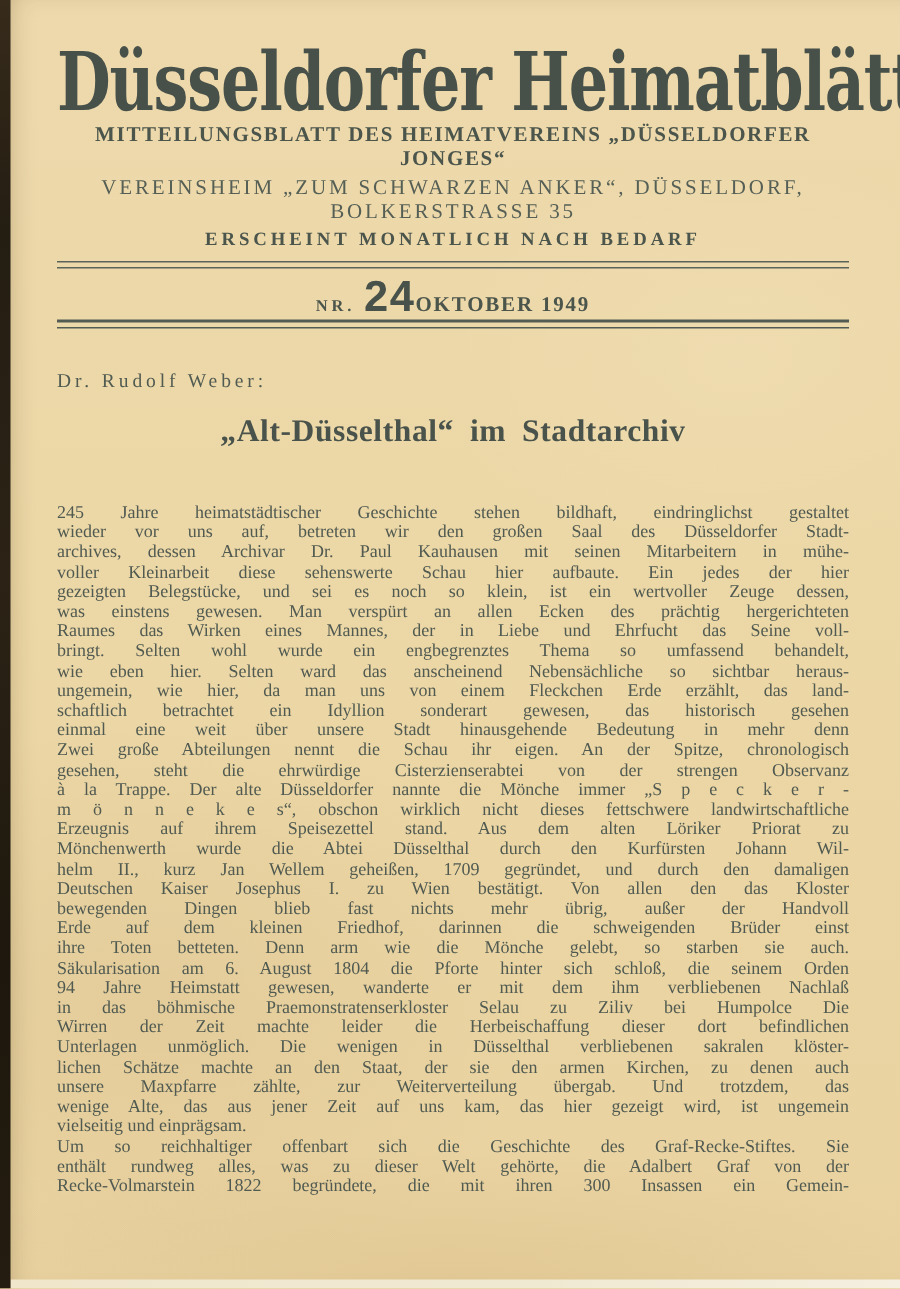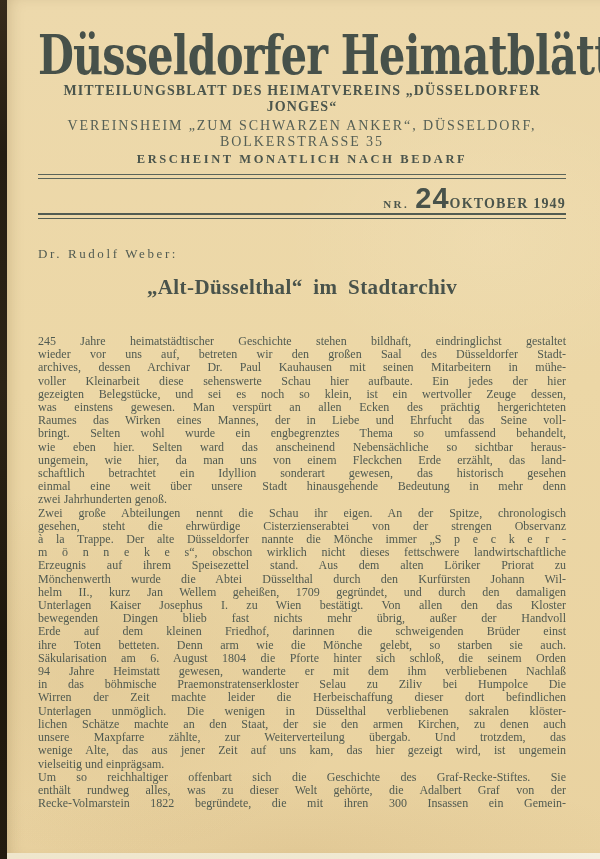--- a/index.html
+++ b/index.html
@@ -43,21 +43,21 @@
     margin-top:3px;text-align:center;
     font-size:14px;letter-spacing:1.9px;color:#555f55;
   }
   .sub3{
     margin-top:2px;text-align:center;font-weight:bold;
     font-size:12.5px;letter-spacing:2.6px;color:#4b554c;
   }
   .rule-a{margin-top:7px;height:3px;border-top:1px solid #5a645a;border-bottom:1px solid #5a645a;}
   .rule-b{margin-top:5px;height:3px;border-top:2px solid #525c52;border-bottom:1px solid #525c52;}
   .issue-row{
-    display:flex;align-items:baseline;justify-content:flex-end;
+    display:flex;align-items:baseline;justify-content:center;
     margin-top:3px;height:26px;
   }
   .issue-left{display:flex;align-items:baseline;}
   .issue-label{
     font-weight:bold;font-size:11px;letter-spacing:2.5px;color:#4b554c;
   }
   .issue-number{
     font-family:"Liberation Sans", sans-serif;font-weight:bold;
     font-size:29px;margin-left:6px;color:#48524a;letter-spacing:1px;
   }
@@ -114,31 +114,30 @@
           <div class="line">archives, dessen Archivar Dr. Paul Kauhausen mit seinen Mitarbeitern in mühe-</div>
           <div class="line">voller Kleinarbeit diese sehenswerte Schau hier aufbaute. Ein jedes der hier</div>
           <div class="line">gezeigten Belegstücke, und sei es noch so klein, ist ein wertvoller Zeuge dessen,</div>
           <div class="line">was einstens gewesen. Man verspürt an allen Ecken des prächtig hergerichteten</div>
           <div class="line">Raumes das Wirken eines Mannes, der in Liebe und Ehrfucht das Seine voll-</div>
           <div class="line">bringt. Selten wohl wurde ein engbegrenztes Thema so umfassend behandelt,</div>
           <div class="line">wie eben hier. Selten ward das anscheinend Nebensächliche so sichtbar heraus-</div>
           <div class="line">ungemein, wie hier, da man uns von einem Fleckchen Erde erzählt, das land-</div>
           <div class="line">schaftlich betrachtet ein Idyllion sonderart gewesen, das historisch gesehen</div>
           <div class="line">einmal eine weit über unsere Stadt hinausgehende Bedeutung in mehr denn</div>
-          <div class="line flush">zwei Jahrhunderten genoß.</div>
         </div>
         <div class="para">
           <div class="line">Zwei große Abteilungen nennt die Schau ihr eigen. An der Spitze, chronologisch</div>
           <div class="line">gesehen, steht die ehrwürdige Cisterzienserabtei von der strengen Observanz</div>
           <div class="line">à la Trappe. Der alte Düsseldorfer nannte die Mönche immer „S p e c k e r -</div>
           <div class="line">m ö n n e k e s“, obschon wirklich nicht dieses fettschwere landwirtschaftliche</div>
           <div class="line">Erzeugnis auf ihrem Speisezettel stand. Aus dem alten Löriker Priorat zu</div>
           <div class="line">Mönchenwerth wurde die Abtei Düsselthal durch den Kurfürsten Johann Wil-</div>
           <div class="line">helm II., kurz Jan Wellem geheißen, 1709 gegründet, und durch den damaligen</div>
-          <div class="line">Unterlagen Kaiser Josephus I. zu Wien bestätigt. Von allen den das Kloster</div>
+          <div class="line">Deutschen Kaiser Josephus I. zu Wien bestätigt. Von allen den das Kloster</div>
           <div class="line">bewegenden Dingen blieb fast nichts mehr übrig, außer der Handvoll</div>
           <div class="line">Erde auf dem kleinen Friedhof, darinnen die schweigenden Brüder einst</div>
           <div class="line">ihre Toten betteten. Denn arm wie die Mönche gelebt, so starben sie auch.</div>
           <div class="line">Säkularisation am 6. August 1804 die Pforte hinter sich schloß, die seinem Orden</div>
           <div class="line">94 Jahre Heimstatt gewesen, wanderte er mit dem ihm verbliebenen Nachlaß</div>
           <div class="line">in das böhmische Praemonstratenserkloster Selau zu Ziliv bei Humpolce Die</div>
           <div class="line">Wirren der Zeit machte leider die Herbeischaffung dieser dort befindlichen</div>
           <div class="line">Unterlagen unmöglich. Die wenigen in Düsselthal verbliebenen sakralen klöster-</div>
           <div class="line">lichen Schätze machte an den Staat, der sie den armen Kirchen, zu denen auch</div>
           <div class="line">unsere Maxpfarre zählte, zur Weiterverteilung übergab. Und trotzdem, das</div>

